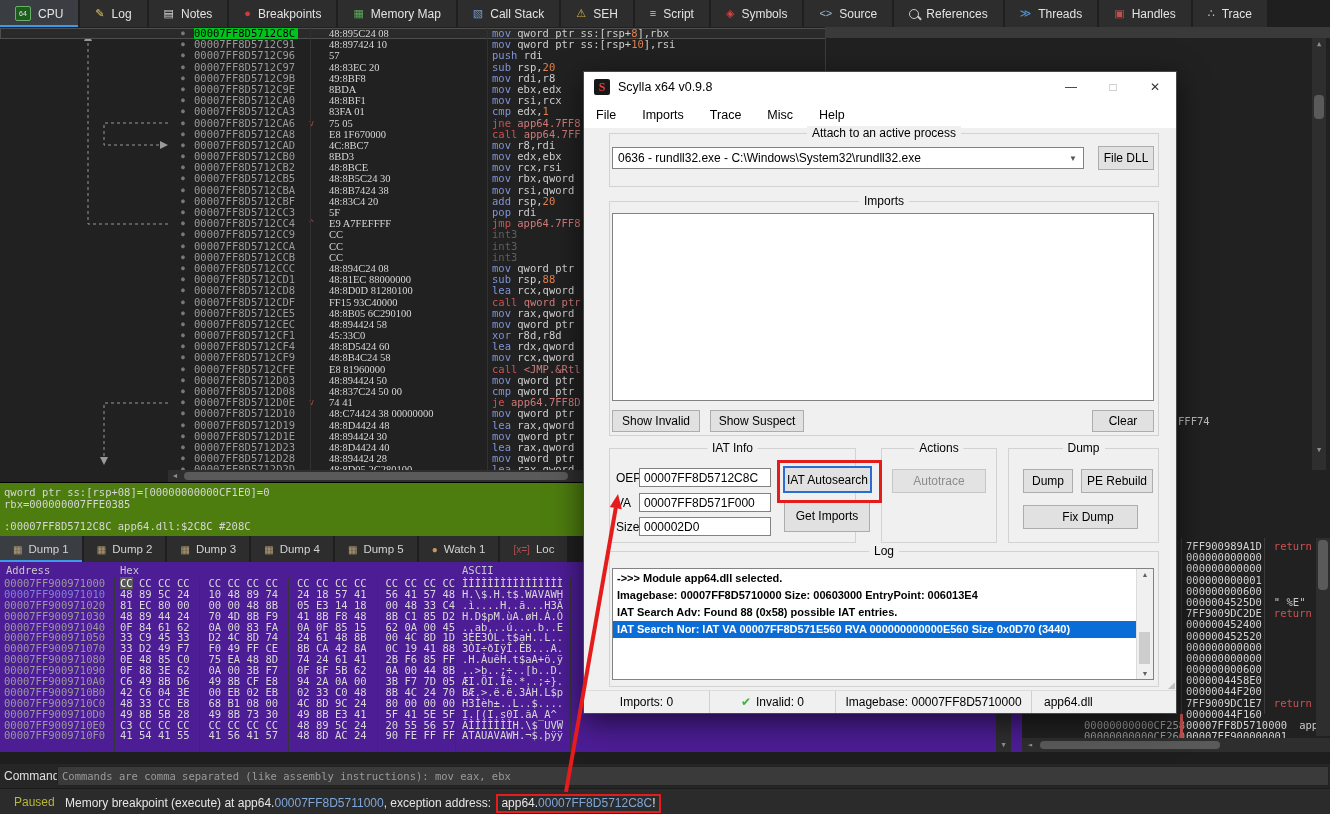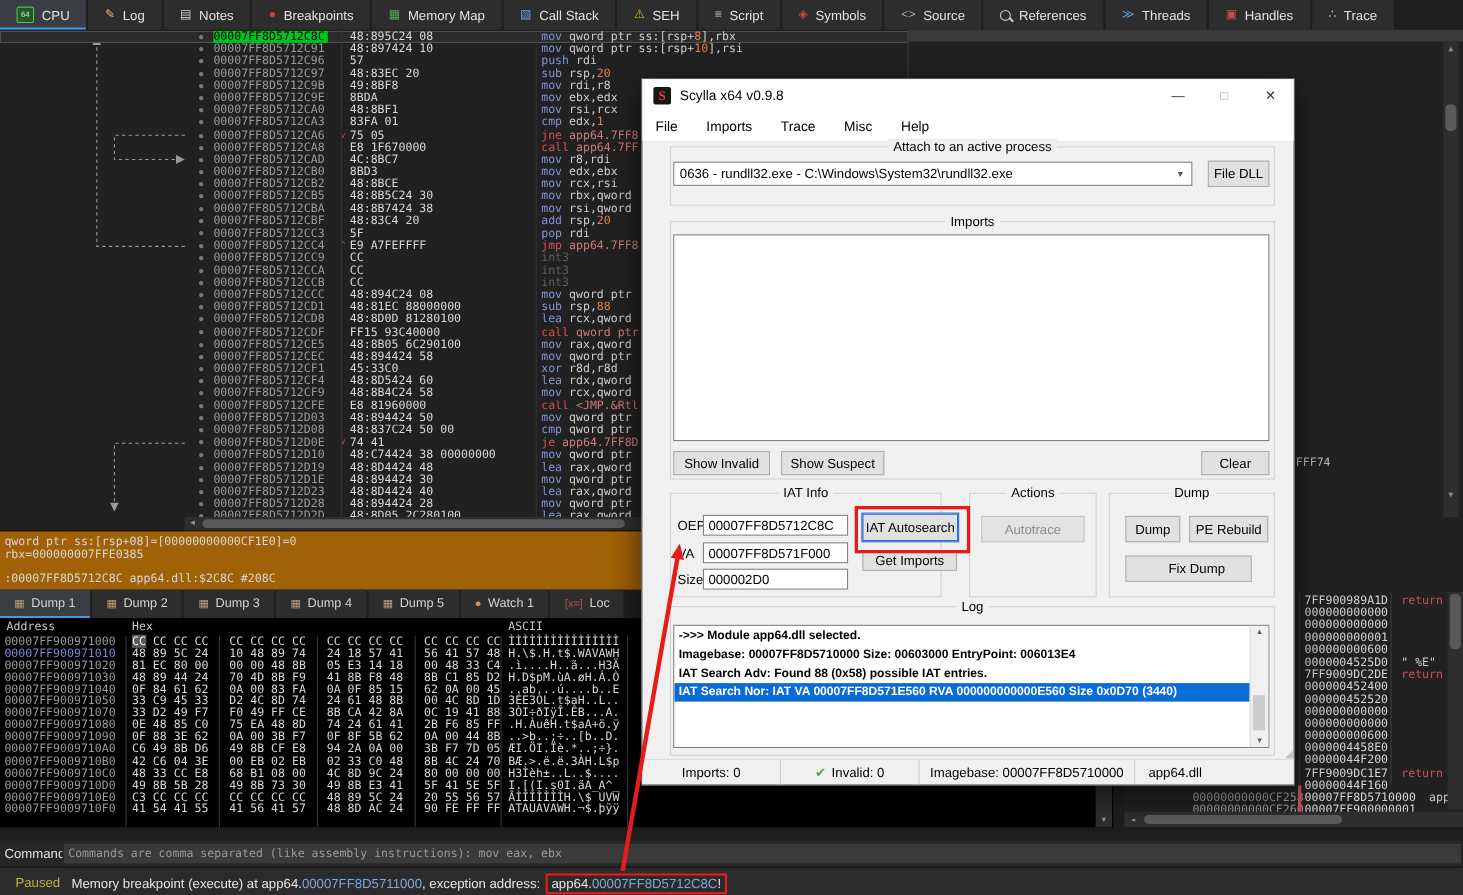--- a/index.html
+++ b/index.html
@@ -22,21 +22,21 @@
   
   .dpane{position:absolute;left:0;top:27px;width:826px;height:455px;background:#212121;overflow:hidden;}
   #disasm-rows{position:absolute;left:0;top:1px;width:826px;height:443px;overflow:hidden;}
   .drow{position:relative;height:11.2px;line-height:11.2px;font-size:10.5px;}
   .drow span{white-space:pre;}
   .drow.selrow{background:#2a2a2a;box-shadow:inset 0 0 0 1px #4e4e4e;}
   .bull{position:absolute;left:181px;top:0;font-size:6.5px;color:#787878;}
   .daddr{position:absolute;left:194px;width:104px;color:#9a9a9a;}
   .daddr.gsel{background:#00c41e;color:#000;}
   .dmark{position:absolute;left:309px;color:#c04040;font-size:8.5px;}
-  .dbytes{position:absolute;left:318px;width:168px;color:#d8d8d8;overflow:hidden;}
+  .dbytes{position:absolute;left:329px;width:168px;color:#d8d8d8;overflow:hidden;font-family:Liberation Serif, serif;}
   .dins{position:absolute;left:492px;right:0;overflow:hidden;}
   .mn.t-i{color:#8093d8;} .op.t-i{color:#cfcfcf;}
   .mn.t-b,.mn.t-c{color:#d34f4f;} .op.t-b,.op.t-c{color:#d07a7a;}
   .mn.t-x{color:#5f5f5f;}
   .op .num{color:#e0804e;}
   .coldiv{position:absolute;top:0;width:1px;height:443px;background:#323232;}
   .riplabel{position:absolute;left:12px;top:2px;font-size:10.5px;color:#7f9f7f;}
   .upglyph{position:absolute;left:356px;top:0;font-size:9px;color:#9a9a9a;}
   svg.flow{position:absolute;left:0;top:0;}
 
@@ -45,33 +45,33 @@
   .regs{position:absolute;left:826px;top:38px;width:504px;height:498px;background:#212121;}
   .regfrag{position:absolute;left:352px;top:377px;font-size:10.5px;color:#b9b9b9;}
   .vdiv{position:absolute;left:825px;top:27px;width:1px;height:509px;background:#3c3c3c;}
 
   
   .sb{position:absolute;background:#2e2e2e;}
   .sbthumb{position:absolute;background:#5a5a5a;border-radius:4px;}
   .sbarr{position:absolute;color:#8f8f8f;font-size:7px;line-height:12px;width:100%;text-align:center;}
 
   
-  .infopane{position:absolute;left:0;top:482px;width:826px;height:54px;background:#a16207;
+  .infopane{position:absolute;left:0;top:482px;width:826px;height:54px;background:#4d7c0f;
             border-top:1px solid #000;}
   .infopane div{position:absolute;left:4px;font-size:10.5px;color:#d6d6d6;white-space:pre;}
 
   
   .dumptabs{position:absolute;left:0;top:536px;width:1012px;height:26px;background:#1f1f1f;display:flex;}
   .dtab{height:26px;display:flex;align-items:center;gap:6px;padding:0 13px;background:#2d2d2d;
         margin-right:2px;font-size:11.5px;color:#d3d3d3;box-sizing:border-box;}
   .dtab.sel{background:#3a3d42;box-shadow:inset 0 -2px 0 #3d9ae8;}
   .dticon{font-size:10px;}
 
   
-  .dumppane{position:absolute;left:0;top:562px;width:1012px;height:190px;background:#000000;overflow:hidden;}
+  .dumppane{position:absolute;left:0;top:562px;width:1012px;height:190px;background:#4c1d95;overflow:hidden;padding-left:20px;}
   .dumphdr span{position:absolute;top:2px;font-size:10.5px;color:#c9c9c9;}
   .hrow{position:relative;height:10.9px;line-height:10.9px;font-size:10.5px;}
   .hrow span{white-space:pre;}
   .haddr{position:absolute;left:4px;color:#9a9a9a;}
   .haddr.purple{color:#8181d9;}
   .hhex{position:absolute;left:120px;color:#d8d8d8;}
   .hl{background:#585858;color:#fff;}
   .hascii{position:absolute;left:462px;color:#d8d8d8;}
   .dvline{position:absolute;width:1px;background:#353535;}
 
@@ -700,21 +700,21 @@
     <div class="grp" style="left:25px;top:376px;width:247px;height:95px;">
       <span class="grplabel">IAT Info</span>
     </div>
     <span class="flabel" style="left:32px;top:399px;">OEP</span>
     <span class="flabel" style="left:32px;top:424px;">VA</span>
     <span class="flabel" style="left:32px;top:448px;">Size</span>
     <input class="wfield" style="left: 55px; top: 396px; width: 132px; height: 19px;" readonly="" value="00007FF8D5712C8C">
     <input class="wfield" style="left: 55px; top: 421px; width: 132px; height: 19px;" readonly="" value="00007FF8D571F000">
     <input class="wfield" style="left: 55px; top: 445px; width: 132px; height: 19px;" readonly="" value="000002D0">
     <div class="wbtn focus" style="left:199px;top:394px;width:89px;height:27px;">IAT Autosearch</div>
-    <div class="wbtn" style="left:200px;top:428px;width:86px;height:19px;">Get Imports</div>
+    <div class="wbtn" style="left:200px;top:428px;width:86px;height:32px;">Get Imports</div>
 
     <div class="grp" style="left:297px;top:376px;width:116px;height:95px;">
       <span class="grplabel">Actions</span>
     </div>
     <div class="wbtn disabled" style="left:308px;top:397px;width:94px;height:24px;">Autotrace</div>
 
     <div class="grp" style="left:424px;top:376px;width:151px;height:95px;">
       <span class="grplabel">Dump</span>
     </div>
     <div class="wbtn" style="left:439px;top:397px;width:50px;height:24px;">Dump</div>

